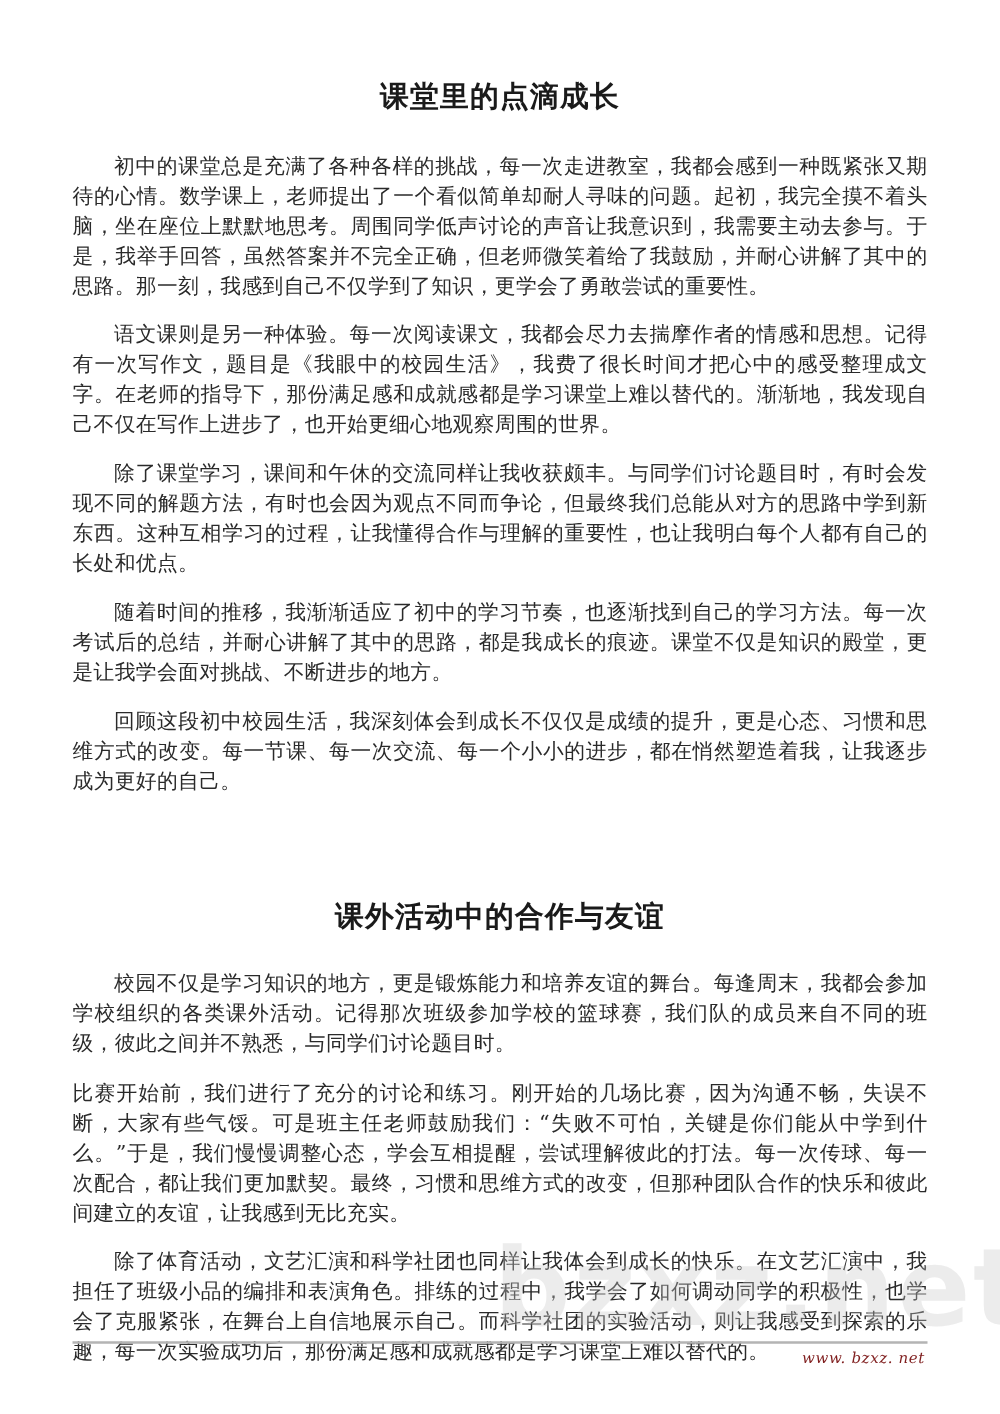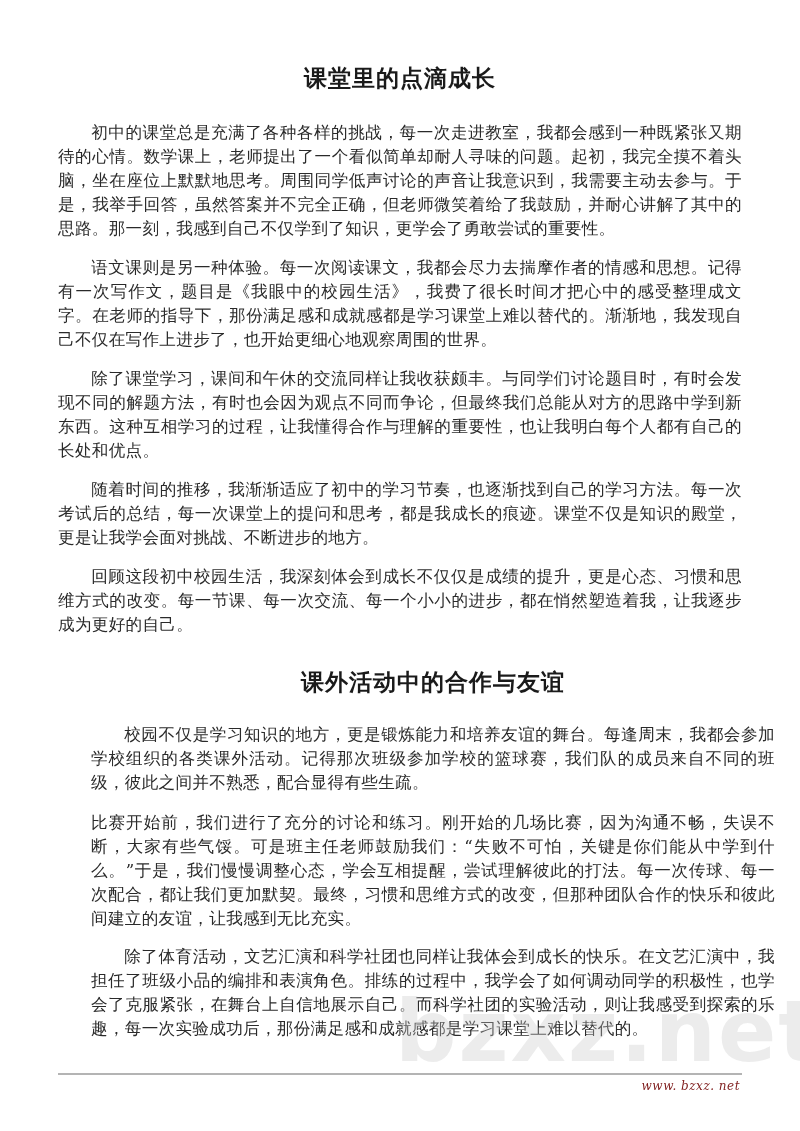--- a/index.html
+++ b/index.html
@@ -43,29 +43,29 @@
 
   <div class="section" style="top:63px;">
     <h1 class="section-title">课堂里的点滴成长</h1>
     <div style="height:29px;"></div>
     <p class="para indent">初中的课堂总是充满了各种各样的挑战，每一次走进教室，我都会感到一种既紧张又期待的心情。数学课上，老师提出了一个看似简单却耐人寻味的问题。起初，我完全摸不着头脑，坐在座位上默默地思考。周围同学低声讨论的声音让我意识到，我需要主动去参与。于是，我举手回答，虽然答案并不完全正确，但老师微笑着给了我鼓励，并耐心讲解了其中的思路。那一刻，我感到自己不仅学到了知识，更学会了勇敢尝试的重要性。</p>
     <div style="height:15px;"></div>
     <p class="para indent">语文课则是另一种体验。每一次阅读课文，我都会尽力去揣摩作者的情感和思想。记得有一次写作文，题目是《我眼中的校园生活》，我费了很长时间才把心中的感受整理成文字。在老师的指导下，那份满足感和成就感都是学习课堂上难以替代的。渐渐地，我发现自己不仅在写作上进步了，也开始更细心地观察周围的世界。</p>
     <div style="height:15px;"></div>
     <p class="para indent">除了课堂学习，课间和午休的交流同样让我收获颇丰。与同学们讨论题目时，有时会发现不同的解题方法，有时也会因为观点不同而争论，但最终我们总能从对方的思路中学到新东西。这种互相学习的过程，让我懂得合作与理解的重要性，也让我明白每个人都有自己的长处和优点。</p>
     <div style="height:15px;"></div>
-    <p class="para indent">随着时间的推移，我渐渐适应了初中的学习节奏，也逐渐找到自己的学习方法。每一次考试后的总结，每一次课堂上的提问和思考，都是我成长的痕迹。课堂不仅是知识的殿堂，更是让我学会面对挑战、不断进步的地方。</p>
+    <p class="para indent">随着时间的推移，我渐渐适应了初中的学习节奏，也逐渐找到自己的学习方法。每一次考试后的总结，并耐心讲解了其中的思路，都是我成长的痕迹。课堂不仅是知识的殿堂，更是让我学会面对挑战、不断进步的地方。</p>
     <div style="height:15px;"></div>
     <p class="para indent">回顾这段初中校园生活，我深刻体会到成长不仅仅是成绩的提升，更是心态、习惯和思维方式的改变。每一节课、每一次交流、每一个小小的进步，都在悄然塑造着我，让我逐步成为更好的自己。</p>
   </div>
 
-  <div class="section" style="top:667px;margin-left:33px;">
+  <div class="section" style="top:719px;">
     <h1 class="section-title">课外活动中的合作与友谊</h1>
     <div style="height:27px;"></div>
-    <p class="para indent">校园不仅是学习知识的地方，更是锻炼能力和培养友谊的舞台。每逢周末，我都会参加学校组织的各类课外活动。记得那次班级参加学校的篮球赛，我们队的成员来自不同的班级，彼此之间并不熟悉，配合显得有些生疏。</p>
+    <p class="para indent">校园不仅是学习知识的地方，更是锻炼能力和培养友谊的舞台。每逢周末，我都会参加学校组织的各类课外活动。记得那次班级参加学校的篮球赛，我们队的成员来自不同的班级，彼此之间并不熟悉，与同学们讨论题目时。</p>
     <div style="height:15px;"></div>
     <p class="para">比赛开始前，我们进行了充分的讨论和练习。刚开始的几场比赛，因为沟通不畅，失误不断，大家有些气馁。可是班主任老师鼓励我们：“失败不可怕，关键是你们能从中学到什么。”于是，我们慢慢调整心态，学会互相提醒，尝试理解彼此的打法。每一次传球、每一次配合，都让我们更加默契。最终，习惯和思维方式的改变，但那种团队合作的快乐和彼此间建立的友谊，让我感到无比充实。</p>
     <div style="height:15px;"></div>
     <p class="para indent">除了体育活动，文艺汇演和科学社团也同样让我体会到成长的快乐。在文艺汇演中，我担任了班级小品的编排和表演角色。排练的过程中，我学会了如何调动同学的积极性，也学会了克服紧张，在舞台上自信地展示自己。而科学社团的实验活动，则让我感受到探索的乐趣，每一次实验成功后，那份满足感和成就感都是学习课堂上难以替代的。</p>
   </div>
 
   <div class="watermark">bzxz.net</div>
 
   <div class="rule"></div>
   <div class="footer">www. bzxz. net</div>

